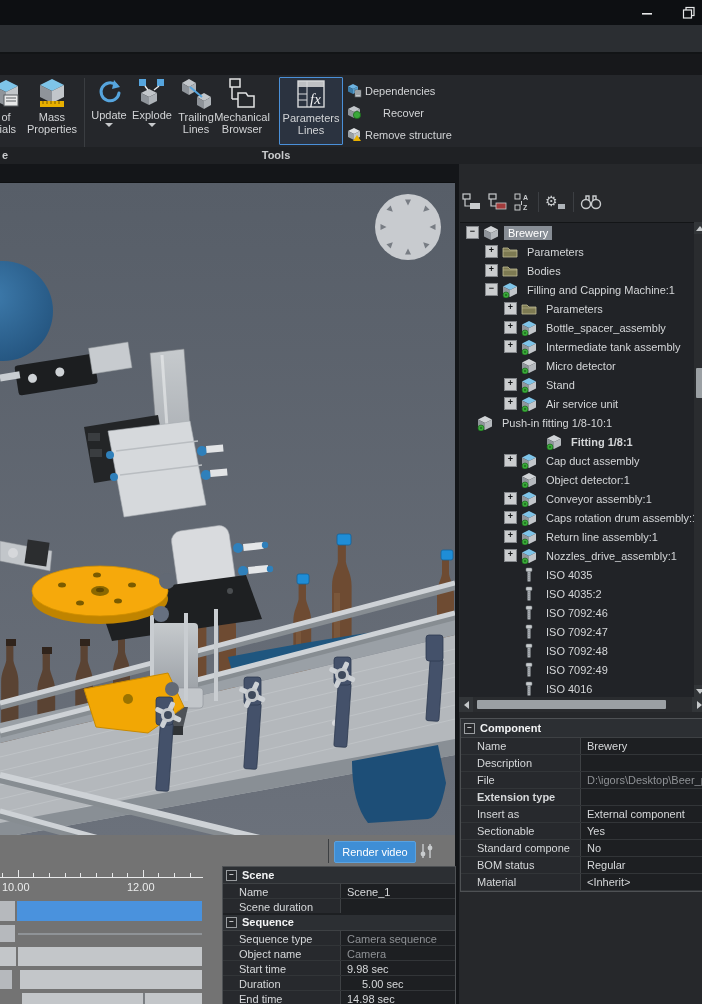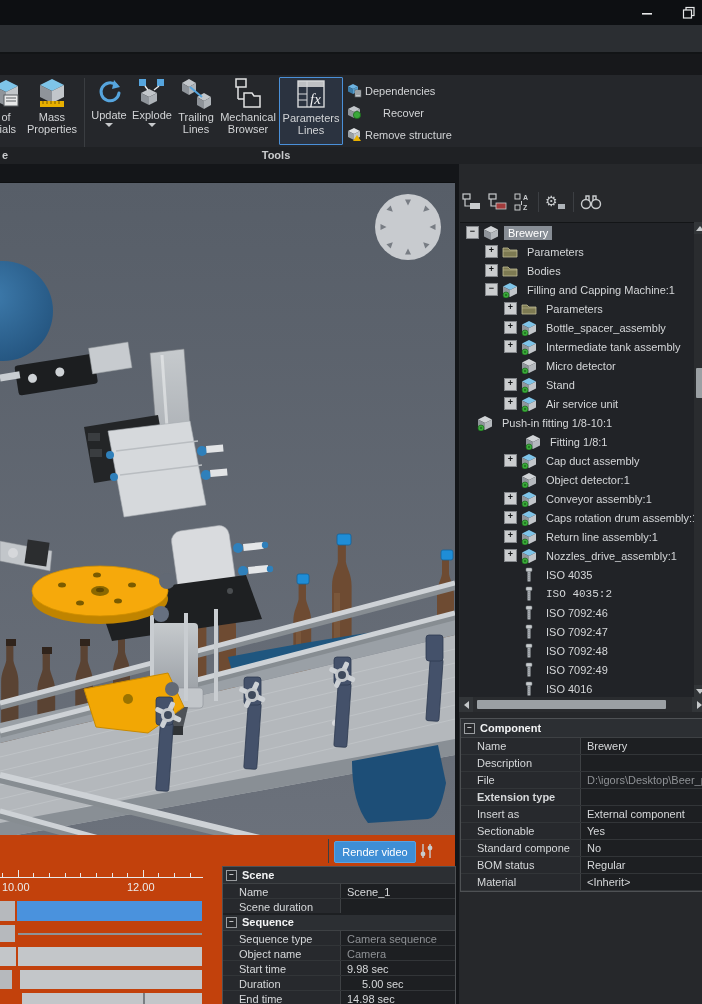--- a/index.html
+++ b/index.html
@@ -46,21 +46,21 @@
   
   .proppanel{position:absolute;background:#1d1f22;border:1px solid #4e5154;}
   .phead{display:flex;align-items:center;background:#2c2f33;border-bottom:1px solid #3e4144;font-weight:bold;color:#f2f3f4;}
   .collapse-box{width:9px;height:9px;border:1px solid #9a9da0;background:#26282b;color:#d6d8da;font-size:8px;line-height:7px;
         text-align:center;margin:0 5px 0 3px;flex:0 0 auto;}
   .prow{display:flex;border-bottom:1px solid #323538;}
   .plabel{background:#27292d;padding:2px 4px 0 16px;color:#d6d8da;overflow:hidden;white-space:nowrap;flex:0 0 auto;border-right:1px solid #3e4144;}
   .pvalue{background:#1d1f22;padding:2px 6px 0 6px;color:#d6d8da;overflow:hidden;white-space:nowrap;flex:1 1 auto;}
   .pvalue.gray{color:#8f9296;}
   
-  .bottompanel{left:0;top:835px;width:455px;height:169px;background:#c2410c;}
+  .bottompanel{left:0;top:835px;width:455px;height:169px;background:#737373;}
   .renderbtn{position:absolute;left:334px;top:6px;width:80px;height:20px;background:#3f8ed5;border:1px solid #5aa2e0;
       border-radius:2px;color:#fff;display:flex;align-items:center;justify-content:center;cursor:default;}
   .btn-sep{position:absolute;left:328px;top:4px;width:1px;height:24px;background:#3c3f42;}
   .ruler-line{position:absolute;left:0;top:42px;width:203px;height:1px;background:#e8e9ea;}
   .tick{position:absolute;width:1px;background:#e8e9ea;}
   .rlabel{position:absolute;top:46px;color:#eceded;font-size:11px;}
   .track-seg{position:absolute;height:100%;}
 </style>
 </head>
 <body>
@@ -145,21 +145,21 @@
           <polygon points="2,6 9,10 9,18 2,14" fill="#8f949a"></polygon>
           <polygon points="16,6 9,10 9,18 16,14" fill="#aeb3b8"></polygon>
         <polygon points="24,16 31,20 24,24 17,20" fill="#c2c6ca"></polygon>
           <polygon points="17,20 24,24 24,32 17,28" fill="#8f949a"></polygon>
           <polygon points="31,20 24,24 24,32 31,28" fill="#aeb3b8"></polygon>
         <path d="M10 10 L22 20" stroke="#56a5de" stroke-width="2"></path>
       </svg>
       <div class="blabel"><span>Trailing</span><br><span>Lines</span></div>
     </div>
 
-    <div class="bigbtn" style="left:221px;width:54px;">
+    <div class="bigbtn" style="left:215px;width:54px;">
       <svg width="32" height="34" viewBox="0 0 32 34">
         <rect x="4" y="2" width="10" height="8" fill="none" stroke="#e2e3e4" stroke-width="1.5"></rect>
         <line x1="6" y1="10" x2="6" y2="22" stroke="#e2e3e4" stroke-width="1.5"></line>
         <line x1="6" y1="22" x2="12" y2="22" stroke="#e2e3e4" stroke-width="1.5"></line>
         <polygon points="12,16 20,16 22,19 28,19 28,30 12,30" fill="none" stroke="#e2e3e4" stroke-width="1.5"></polygon>
       </svg>
       <div class="blabel"><span>Mechanical</span><br><span>Browser</span></div>
     </div>
 
     <div class="bigbtn selected" style="left:279px;width:62px;height:66px;">
@@ -566,21 +566,21 @@
           <span class="exp-spacer"></span>
           <span class="ticon"><svg width="16" height="16" viewBox="0 0 16 16">
               <polygon points="8,1 15,4.5 8,8 1,4.5" fill="#d0d3d6"></polygon>
               <polygon points="1,4.5 8,8 8,15 1,11.5" fill="#8f949a"></polygon>
               <polygon points="15,4.5 8,8 8,15 15,11.5" fill="#b5b9bd"></polygon>
               <circle cx="4" cy="13" r="3" fill="#3aa83a" stroke="#1d6b1d" stroke-width="0.7"></circle>
               <circle cx="4" cy="13" r="1" fill="#1d6b1d"></circle>
             </svg></span>
           <span class="tlabel">Push-in fitting 1/8-10:1</span>
         </div>
-        <div class="trow" style="padding-left: 48px;">
+        <div class="trow" style="padding-left: 69px; font-weight: bold;">
           <span class="exp-spacer"></span>
           <span class="ticon"><svg width="16" height="16" viewBox="0 0 16 16">
               <polygon points="8,1 15,4.5 8,8 1,4.5" fill="#d0d3d6"></polygon>
               <polygon points="1,4.5 8,8 8,15 1,11.5" fill="#8f949a"></polygon>
               <polygon points="15,4.5 8,8 8,15 15,11.5" fill="#b5b9bd"></polygon>
               <circle cx="4" cy="13" r="3" fill="#3aa83a" stroke="#1d6b1d" stroke-width="0.7"></circle>
               <circle cx="4" cy="13" r="1" fill="#1d6b1d"></circle>
             </svg></span>
           <span class="tlabel">Fitting 1/8:1</span>
         </div>
@@ -657,21 +657,21 @@
               <rect x="6.5" y="4.5" width="3" height="10" fill="#aeb3b8"></rect>
               <g stroke="#7d8287" stroke-width="0.6">
                 <line x1="6.5" y1="6.5" x2="9.5" y2="6"></line>
                 <line x1="6.5" y1="8.5" x2="9.5" y2="8"></line>
                 <line x1="6.5" y1="10.5" x2="9.5" y2="10"></line>
                 <line x1="6.5" y1="12.5" x2="9.5" y2="12"></line>
               </g>
             </svg></span>
           <span class="tlabel">ISO 4035</span>
         </div>
-        <div class="trow" style="padding-left: 44px; font-family: Liberation Mono, monospace;">
+        <div class="trow" style="padding-left: 44px;">
           <span class="exp-spacer"></span>
           <span class="ticon"><svg width="16" height="16" viewBox="0 0 16 16">
               <rect x="5" y="1" width="6" height="3.5" rx="1" fill="#c6cacd" stroke="#7d8287" stroke-width="0.5"></rect>
               <rect x="6.5" y="4.5" width="3" height="10" fill="#aeb3b8"></rect>
               <g stroke="#7d8287" stroke-width="0.6">
                 <line x1="6.5" y1="6.5" x2="9.5" y2="6"></line>
                 <line x1="6.5" y1="8.5" x2="9.5" y2="8"></line>
                 <line x1="6.5" y1="10.5" x2="9.5" y2="10"></line>
                 <line x1="6.5" y1="12.5" x2="9.5" y2="12"></line>
               </g>

